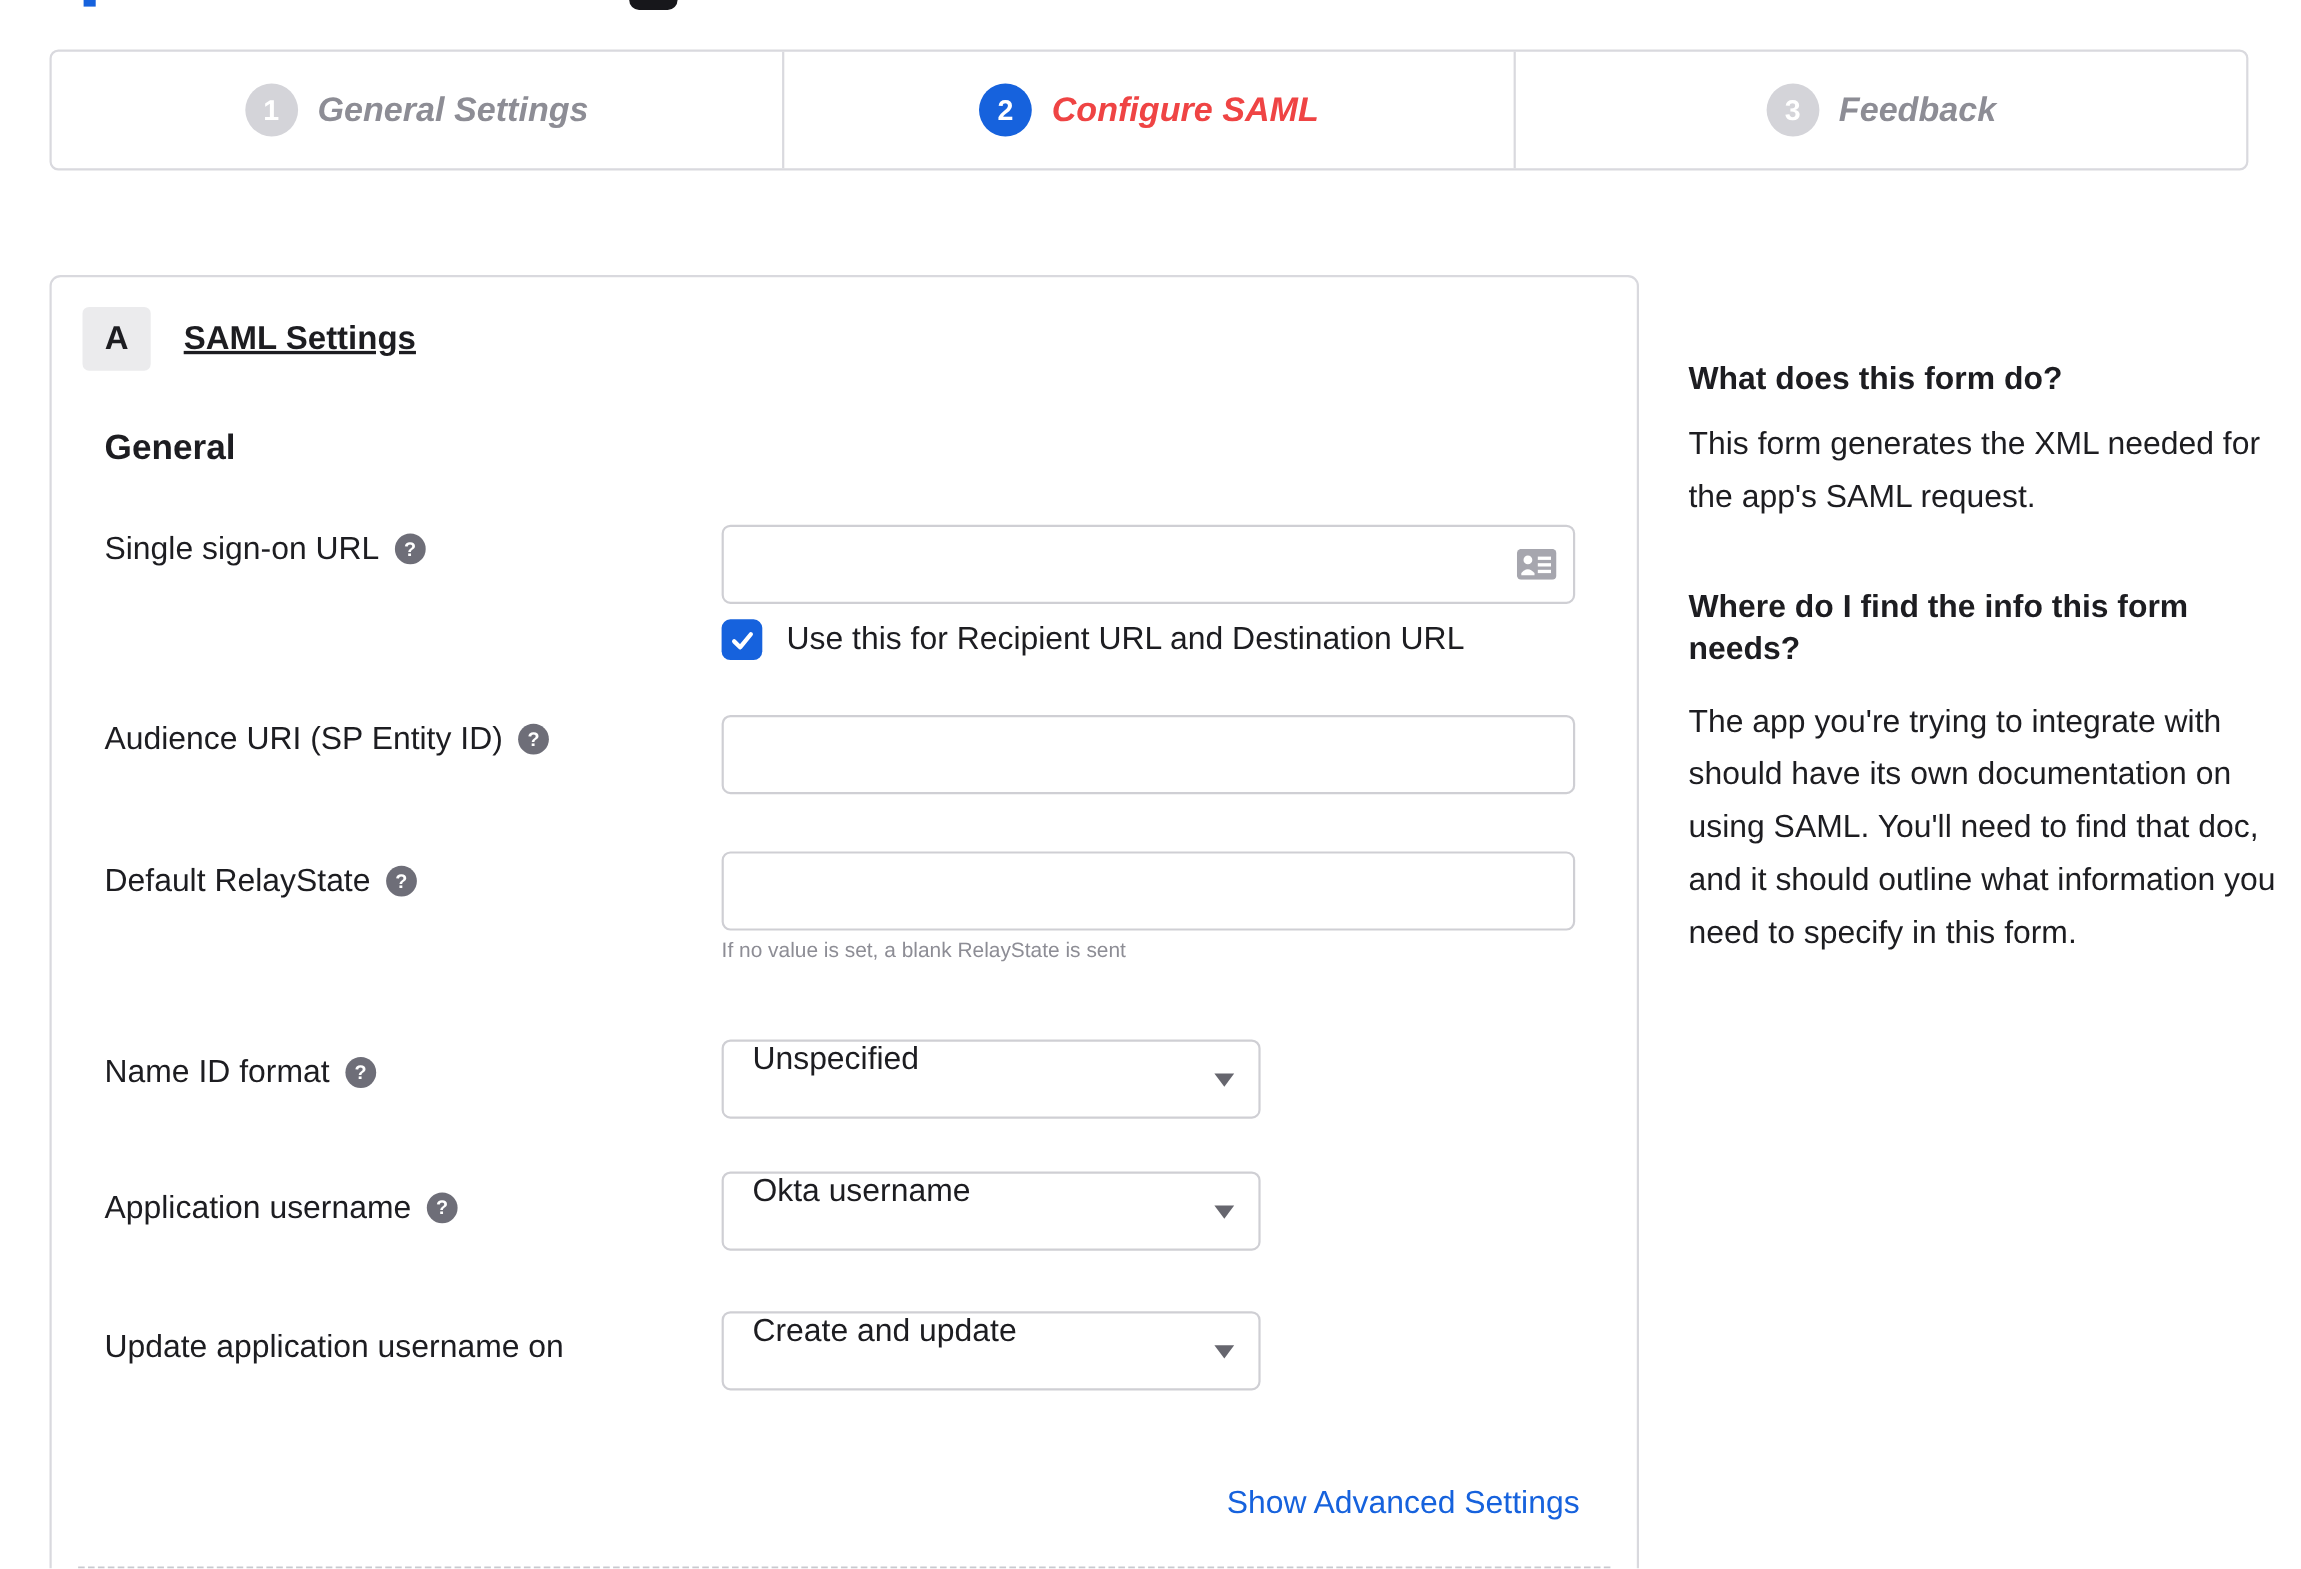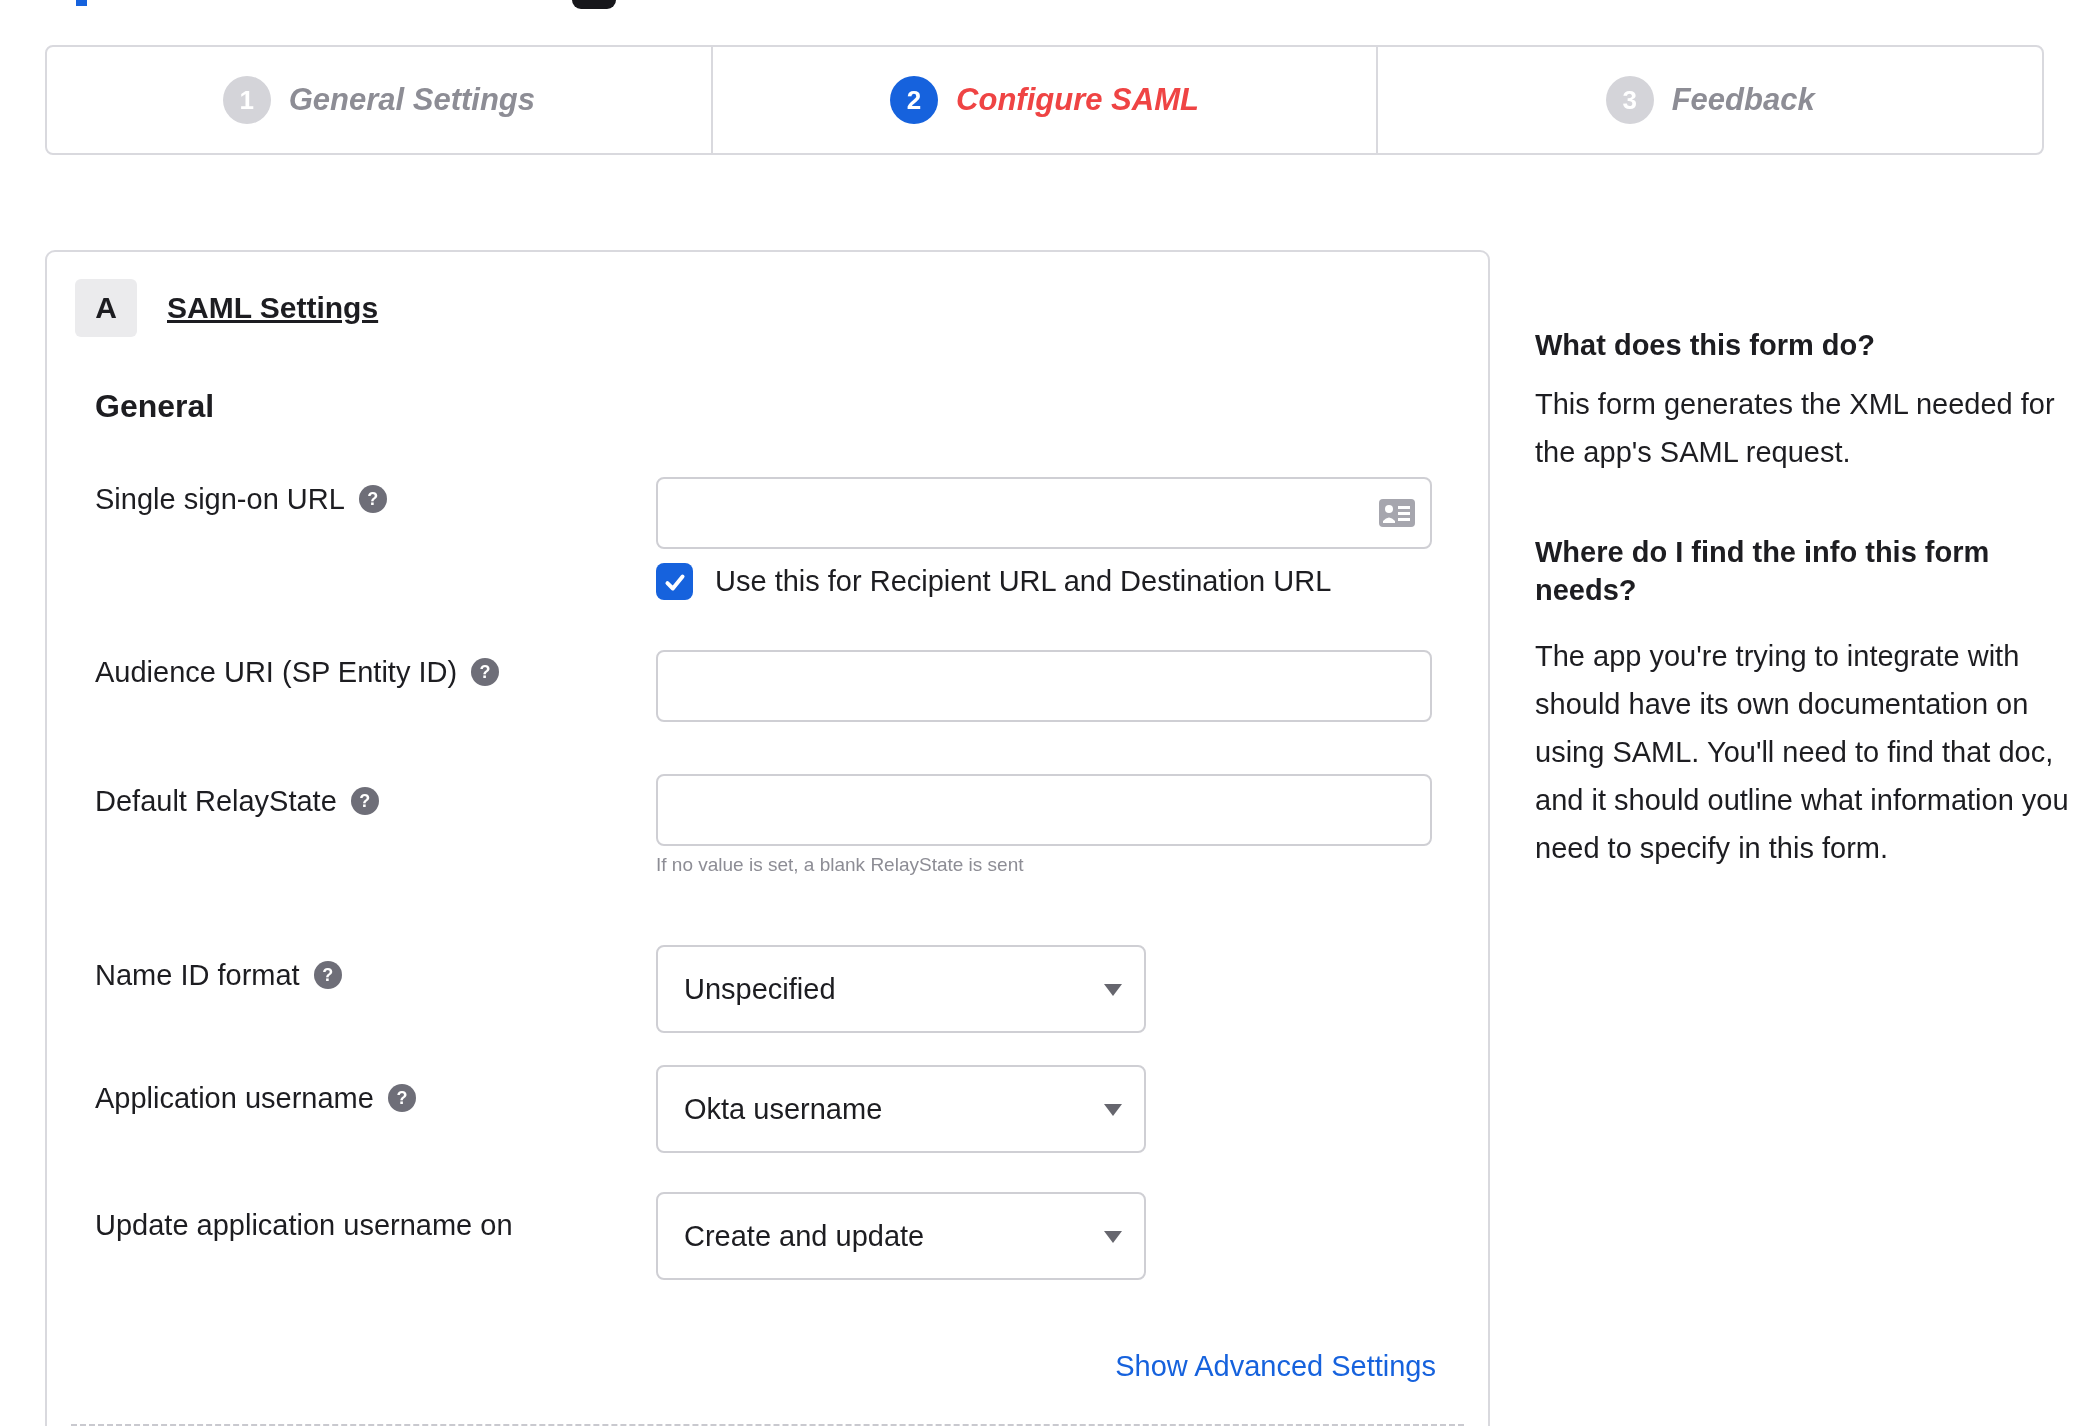--- a/index.html
+++ b/index.html
@@ -65,23 +65,23 @@
   .checkbox-row{ position:absolute; left:609px; display:flex; align-items:center; gap:22px; }
   .checkbox{
     width:37px; height:37px; border-radius:8px; background:#1662dd; flex:0 0 auto;
     display:flex; align-items:center; justify-content:center;
   }
   .checkbox-label{ font-size:29px; color:#1d1d21; }
 
   .hint{ position:absolute; left:609px; font-size:19px; color:#8d8d95; }
 
   .dropdown{
-    position:absolute; left:609px; width:490px; height:88px;
+    position:absolute; left:609px; width:490px; height:72px;
     border:2px solid #cfcfd4; border-radius:8px; background:#fff;
-    display:flex; align-items:center; cursor:default;
+    display:flex; cursor:default;
   }
   .dropdown-value{ font-size:29px; color:#1d1d21; padding-left:26px; }
   .caret{
     position:absolute; right:22px; top:50%; margin-top:-5px;
     width:0; height:0; border-left:9px solid transparent; border-right:9px solid transparent;
     border-top:12px solid #66666e;
   }
 
   .advanced-link{
     position:absolute; right:52px; top:1098px; font-size:29px; color:#1662dd;

